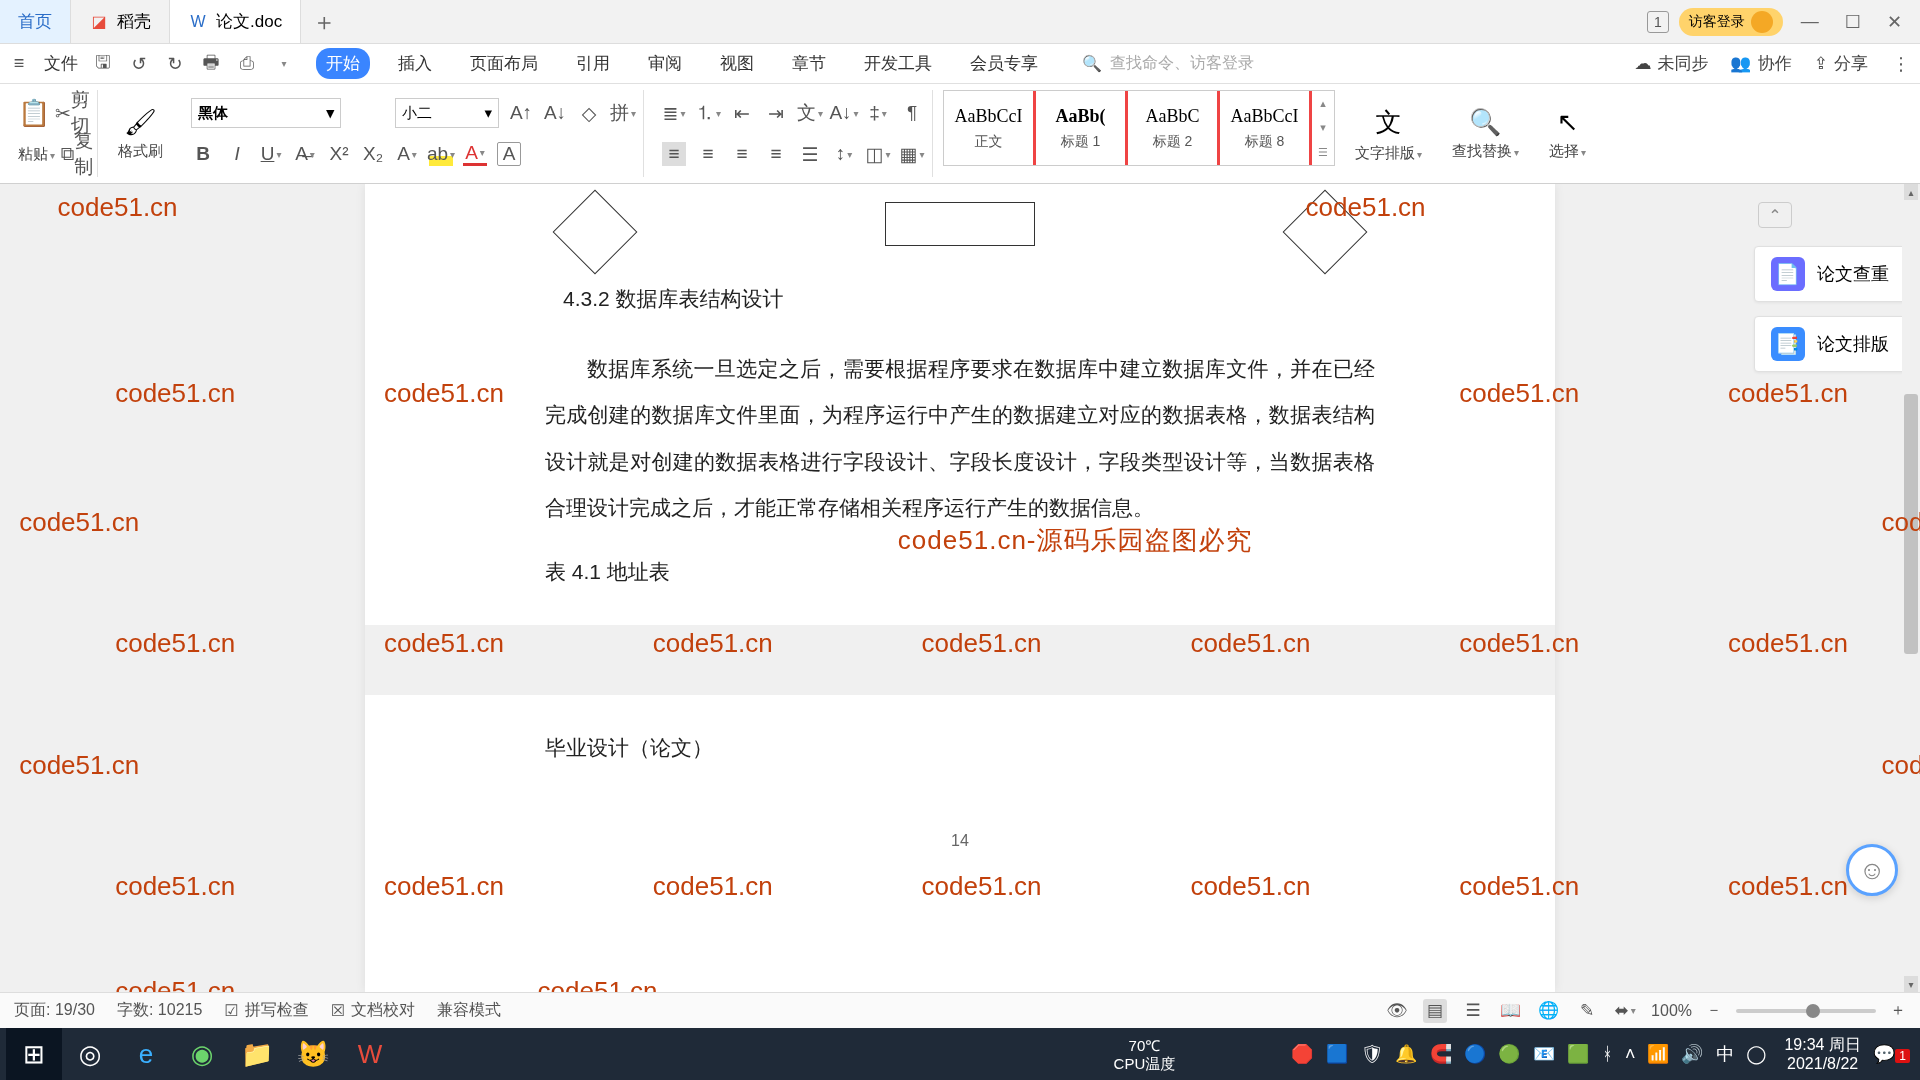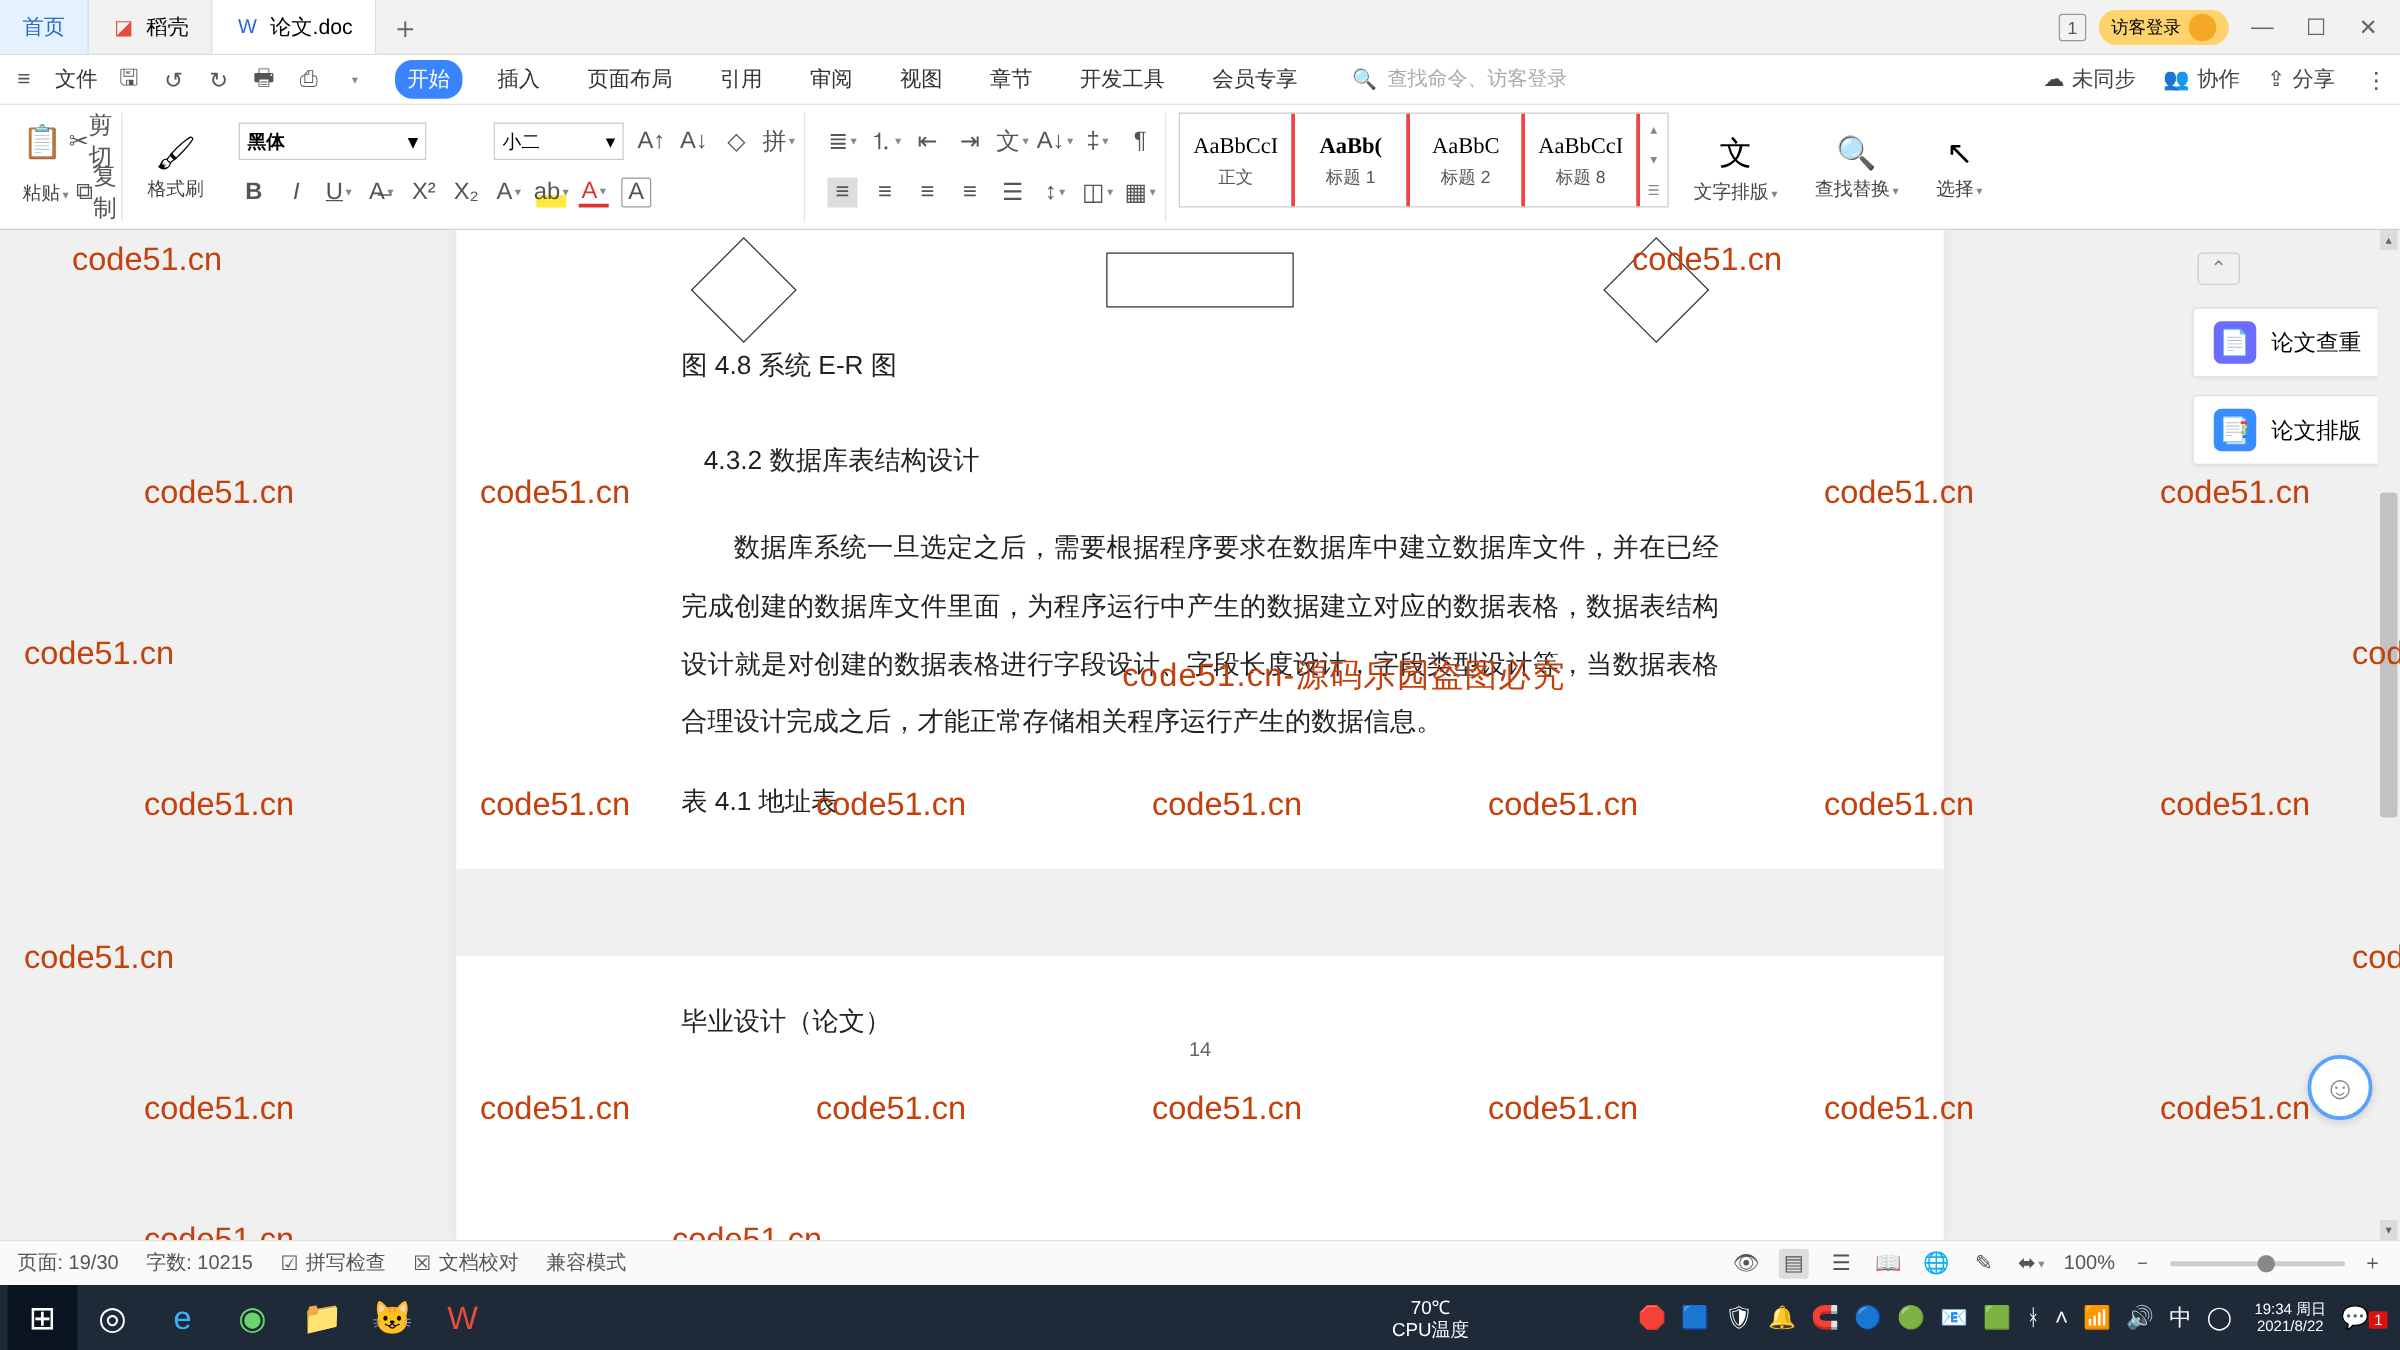--- a/index.html
+++ b/index.html
@@ -88,21 +88,21 @@
 .vmode{width:24px;height:24px;display:inline-flex;align-items:center;justify-content:center;border-radius:3px;font-size:17px;}
 .vmode.active{background:#ddd;}
 .zoom-slider{width:140px;height:4px;background:#ccc;position:relative;border-radius:2px;}
 .zoom-thumb{position:absolute;top:-5px;left:70px;width:14px;height:14px;border-radius:50%;background:#888;}
 
 
 .taskbar{height:52px;background:#1f2a38;display:flex;align-items:center;padding:0 6px;color:#fff;position:relative;}
 .tb-item{width:56px;height:52px;display:flex;align-items:center;justify-content:center;font-size:26px;}
 .tb-item.win{background:#0b1522;}
 .tb-tray{position:absolute;right:10px;display:flex;align-items:center;gap:12px;font-size:18px;}
-.tb-clock{display:flex;flex-direction:column;align-items:center;font-size:12px;line-height:1.2;margin-left:6px;}
+.tb-clock{display:flex;flex-direction:column;align-items:center;font-size:16px;line-height:1.2;margin-left:6px;}
 .tb-cpu{position:absolute;left:58%;display:flex;flex-direction:column;align-items:center;font-size:15px;}
 .tb-notif{background:#d11;padding:0 4px;font-size:12px;border-radius:2px;}
 .float-badge{position:absolute;right:22px;bottom:96px;width:52px;height:52px;border-radius:50%;background:#fff;border:3px solid #5aa2ff;display:flex;align-items:center;justify-content:center;font-size:26px;color:#888;box-shadow:0 2px 8px rgba(0,0,0,.15);}
 </style>
 </head>
 <body>
 
 <div class="titlebar">
   <div class="tab home">
       <span>首页</span>
@@ -283,21 +283,20 @@
     </div>
 </div>
 
 <div class="docarea">
   <div class="page">
     <div class="diagram-row">
       <div class="diamond"></div>
       <div class="rect"></div>
       <div class="diamond"></div>
     </div>
-    <p class="caption">图 4.8  系统 E-R 图</p>
     <p class="h432">4.3.2  数据库表结构设计</p>
     <p class="indent">数据库系统一旦选定之后，需要根据程序要求在数据库中建立数据库文件，并在已经完成创建的数据库文件里面，为程序运行中产生的数据建立对应的数据表格，数据表结构设计就是对创建的数据表格进行字段设计、字段长度设计，字段类型设计等，当数据表格合理设计完成之后，才能正常存储相关程序运行产生的数据信息。</p>
     <p class="tbl-cap">表 4.1 地址表</p>
     <span class="page-num">14</span>
     <div class="pagebreak"></div>
     <p class="footer-text">毕业设计（论文）</p>
   </div>
 
   <div class="side-panel">
     <div class="collapse-toggle">⌃</div>

